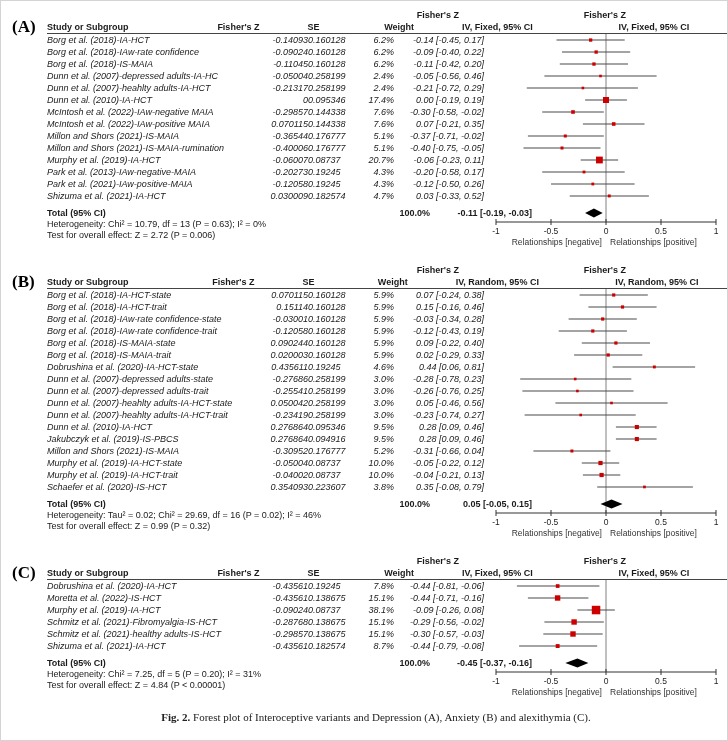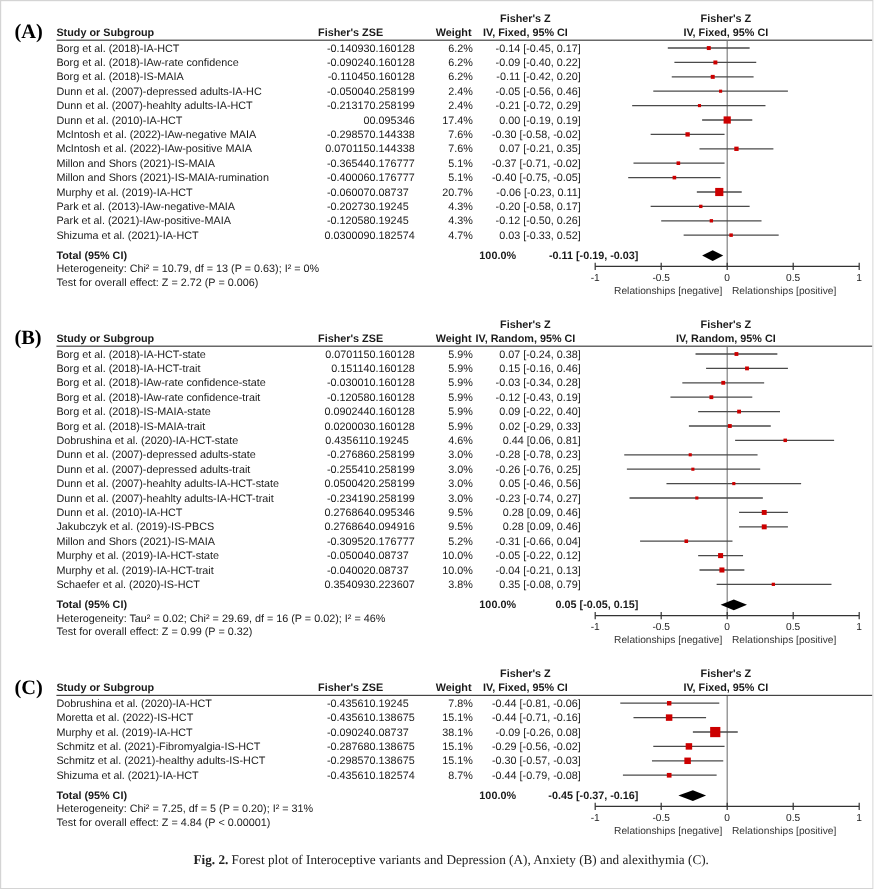--- a/index.html
+++ b/index.html
@@ -11,29 +11,29 @@
   }
   .panel{position:relative;padding-left:46px;padding-bottom:12px;}
   .panel-a{margin-bottom:12px;}
   .panel-b{margin-bottom:12px;}
   .panel-c{margin-bottom:2px;}
   .panel-letter{
     position:absolute;left:11px;top:7px;
     font-family:"Liberation Serif",serif;font-weight:bold;font-size:17px;color:#000;
   }
   .hdr1{display:flex;height:11px;font-size:9px;font-weight:bold;line-height:11px;}
-  .hdr2{display:flex;height:12px;font-size:9px;font-weight:bold;line-height:12px;border-bottom:1px solid #444;}
+  .hdr2{display:flex;height:12px;font-size:9px;font-weight:bold;line-height:12px;border-bottom:1px solid #444;gap:48px;}
   .c-study{width:205px;text-align:left;white-space:nowrap;}
   .c-z{width:56px;text-align:right;white-space:nowrap;}
   .c-se{width:48px;text-align:left;white-space:nowrap;}
   .c-w{width:38px;text-align:right;white-space:nowrap;}
   .c-ci{width:90px;text-align:right;white-space:nowrap;}
   .c-ci.center,.c-plot.center{text-align:center;}
   .c-plot{width:245px;text-align:center;white-space:nowrap;}
-  .row{display:flex;height:12px;font-size:9px;line-height:12px;}
+  .row{display:flex;height:12px;font-size:9px;line-height:12px;font-style:italic;}
   .gap{height:5px;}
   .total-row{display:flex;height:12px;font-size:9px;line-height:12px;font-weight:bold;gap:12px;}
   .het,.test{font-size:9px;height:11px;line-height:11px;white-space:nowrap;}
   .plot-svg{position:absolute;left:483px;top:24px;overflow:visible;}
   .caption{
     margin-top:8px;text-align:center;font-family:"Liberation Serif",serif;
     font-size:11px;color:#222;padding-left:24px;
   }
   .caption .pfx{font-weight:bold;}
 </style>

